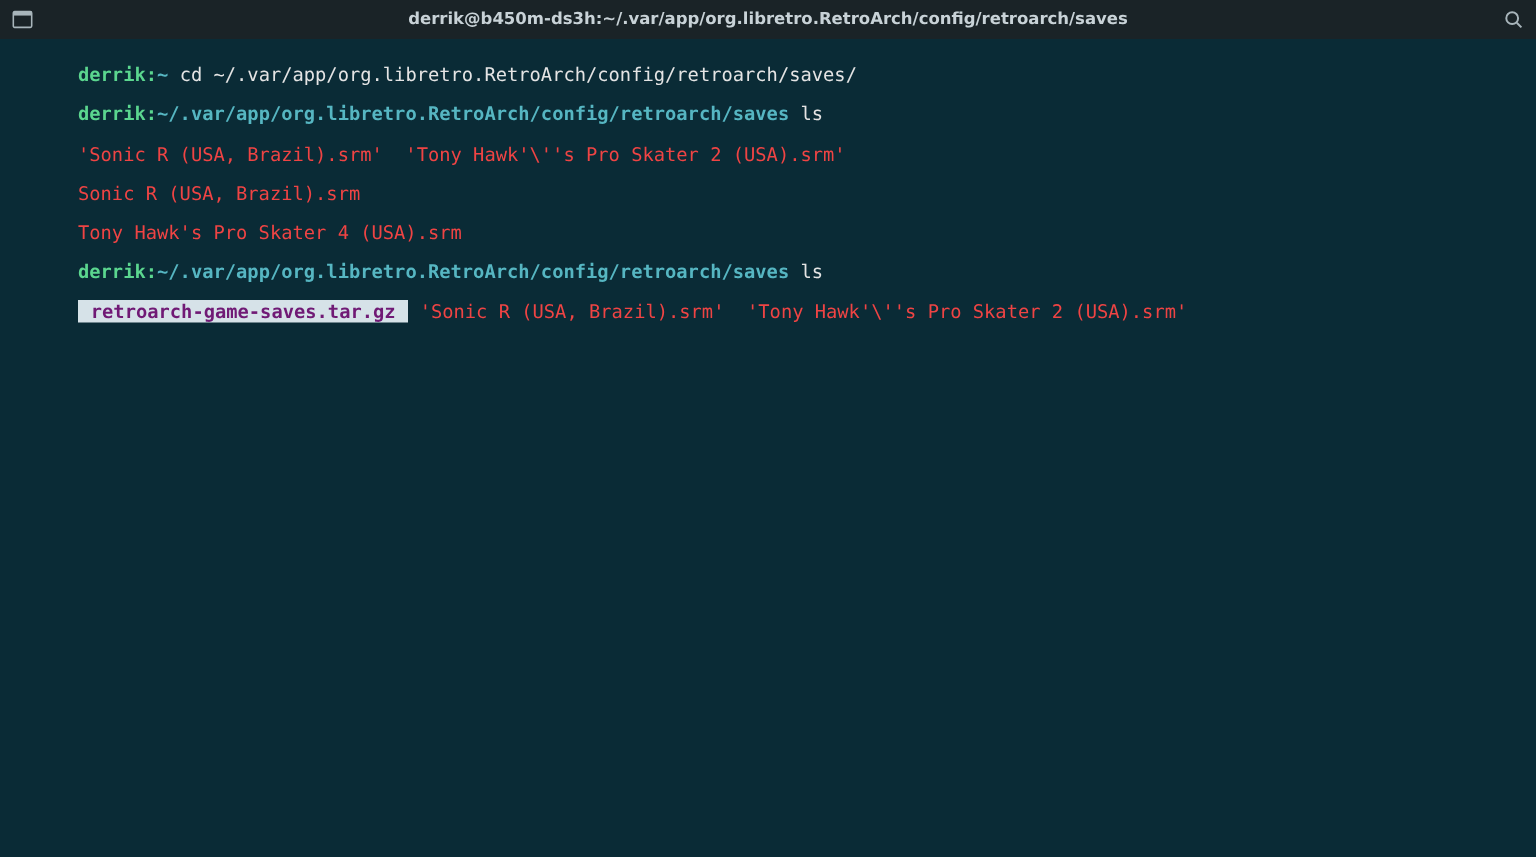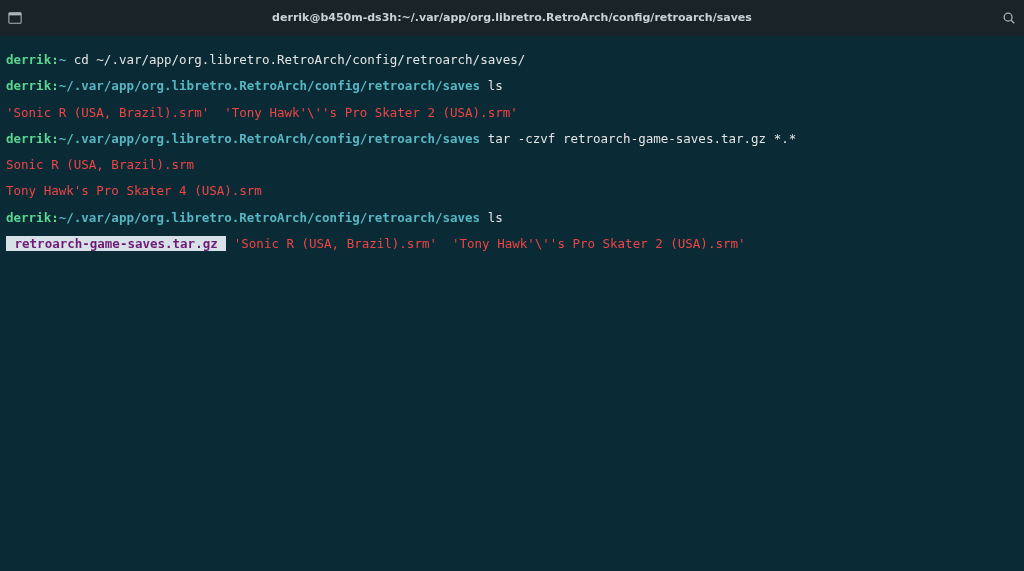--- a/index.html
+++ b/index.html
@@ -11,21 +11,21 @@
       width: 1024px;
       height: 571px;
       background: #0a2b36;
       font-family: 'DejaVu Sans Mono', 'Liberation Mono', 'Consolas', monospace;
       font-size: 12.5px;
       overflow: hidden;
       line-height: 1.05;
     }
     .titlebar {
       background: #1a2327;
-      height: 36px;
+      height: 26px;
       display: flex;
       align-items: center;
       padding: 0 8px;
       position: relative;
     }
     .titlebar-icon {
       width: 14px;
       height: 14px;
       display: flex;
       align-items: center;
@@ -55,20 +55,21 @@
       color: #a8b5bb;
     }
     .terminal-body {
       padding: 4px 6px;
       white-space: pre;
       color: #d0d0d0;
     }
     .line {
       display: block;
       white-space: pre;
+      margin-left: 46px;
     }
     .green {
       color: #5bd68f;
       font-weight: bold;
     }
     .cyan {
       color: #56b6c2;
       font-weight: bold;
     }
     .white {
@@ -110,18 +111,17 @@
         <line x1="10.5" y1="10.5" x2="14" y2="14"></line>
       </svg>
     </span>
   </span>
 </div>
 
 <div class="terminal-body">
 <span class="line"><span class="green">derrik</span><span class="green">:</span><span class="cyan">~</span><span class="white"> </span><span class="white">cd ~/.var/app/org.libretro.RetroArch/config/retroarch/saves/</span></span>
 <span class="line"><span class="green">derrik</span><span class="green">:</span><span class="cyan">~/.var/app/org.libretro.RetroArch/config/retroarch/saves</span><span class="white"> </span><span class="white">ls</span></span>
 <span class="line"><span class="gray">'Sonic R (USA, Brazil).srm'  'Tony Hawk'\''s Pro Skater 2 (USA).srm'</span></span>
-<span class="line"><span class="green">derrik</span><span class="green">:</span><span class="cyan">~/.var/app/org.libretro.RetroArch/config/retroarch/saves</span><span class="white"> </span><span class="white">tar -czvf retroarch-game-saves.tar.gz *.*</span></span>
 <span class="line"><span class="gray">Sonic R (USA, Brazil).srm</span></span>
 <span class="line"><span class="gray">Tony Hawk's Pro Skater 4 (USA).srm</span></span>
 <span class="line"><span class="green">derrik</span><span class="green">:</span><span class="cyan">~/.var/app/org.libretro.RetroArch/config/retroarch/saves</span><span class="white"> </span><span class="white">ls</span></span>
 <span class="line"><span class="highlighted"> retroarch-game-saves.tar.gz </span><span class="gray"> 'Sonic R (USA, Brazil).srm'  'Tony Hawk'\''s Pro Skater 2 (USA).srm'</span></span>
 </div>
 
 </body></html>

